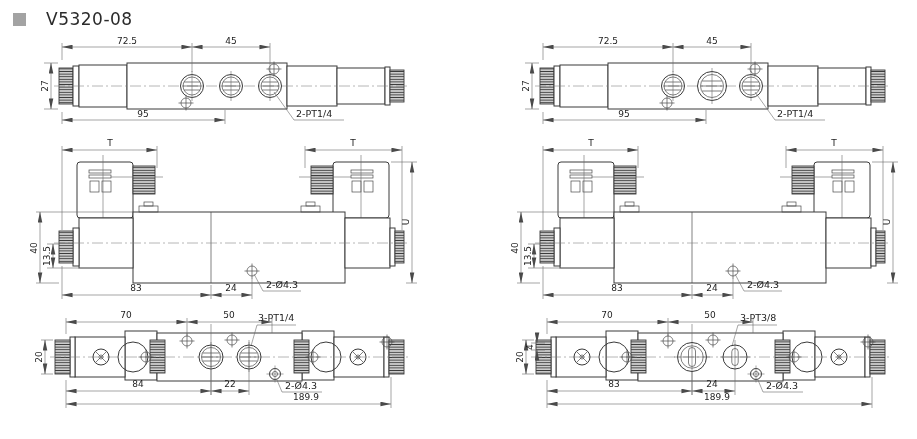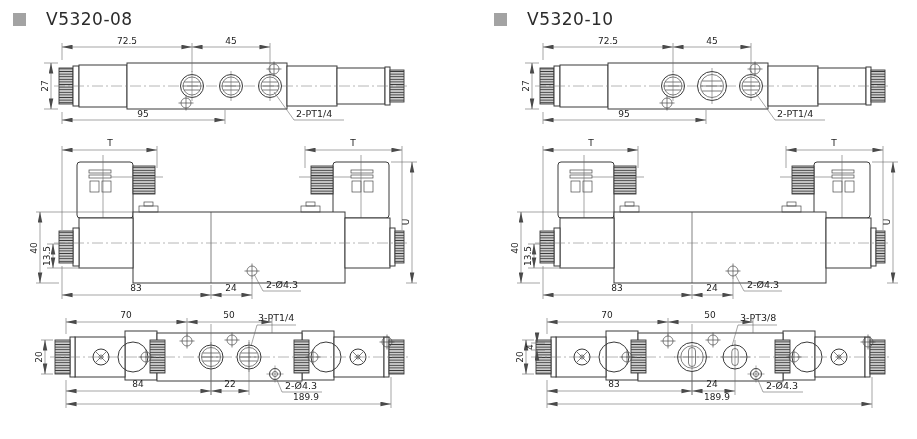--- a/index.html
+++ b/index.html
@@ -19,24 +19,20 @@
   .hatchbox{stroke:#3a3a3a;stroke-width:.9;fill:url(#hatch);}
 </style>
 </head>
 <body>
 
 <div id="screen">
 
   <div class="title" style="left:13px;">
     <span class="sq"></span>
     <span>V5320-08</span>
-  </div>
-  <div class="title" style="left:494px;">
-    <span class="sq"></span>
-    <span>V5320-10</span>
   </div>
 
   <svg width="917" height="439" viewBox="0 0 917 439">
     <defs>
       <pattern id="hatch" width="3" height="2.6" patternUnits="userSpaceOnUse">
         <rect width="3" height="2.6" fill="#e3e3e3"></rect>
         <line x1="0" y1="1.3" x2="3" y2="1.3" stroke="#3c3c3c" stroke-width="1.1"></line>
       </pattern>
       <marker id="ar" viewBox="0 0 12 5" refX="11.5" refY="2.5" markerWidth="11" markerHeight="5" orient="auto-start-reverse" markerUnits="userSpaceOnUse">
         <path d="M0,0 L12,2.5 L0,5 z" fill="#4a4a4a"></path>

